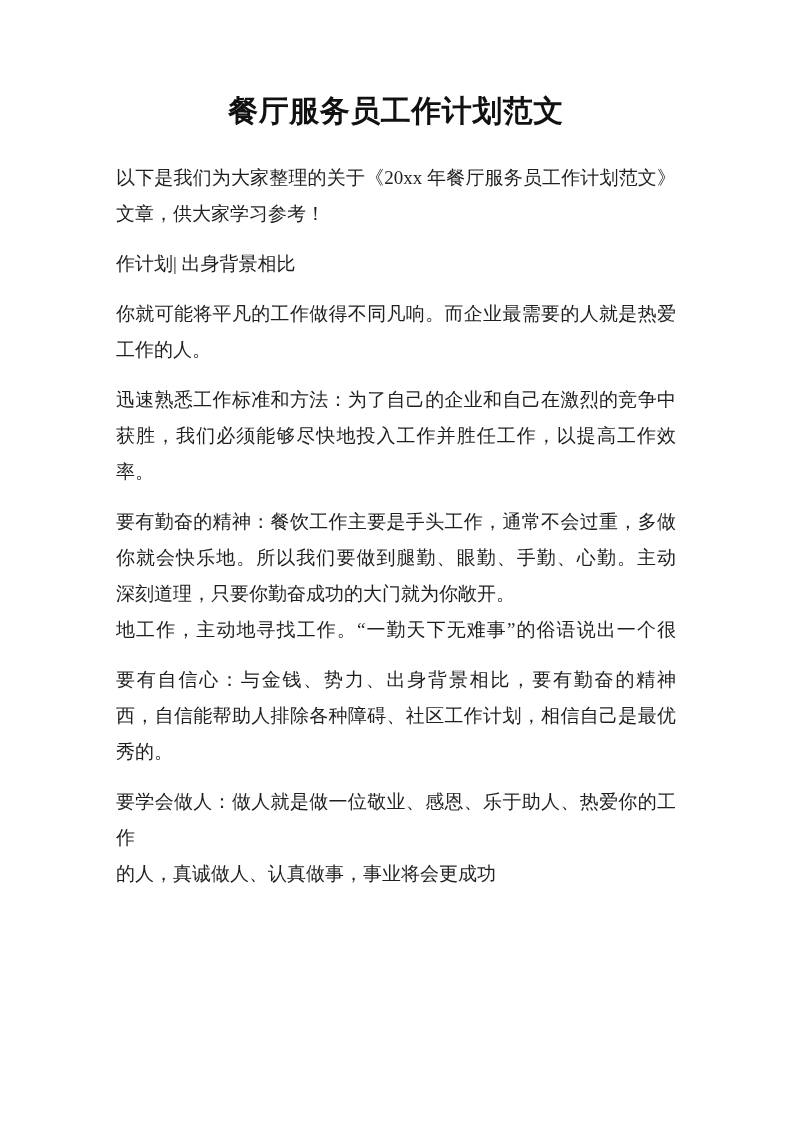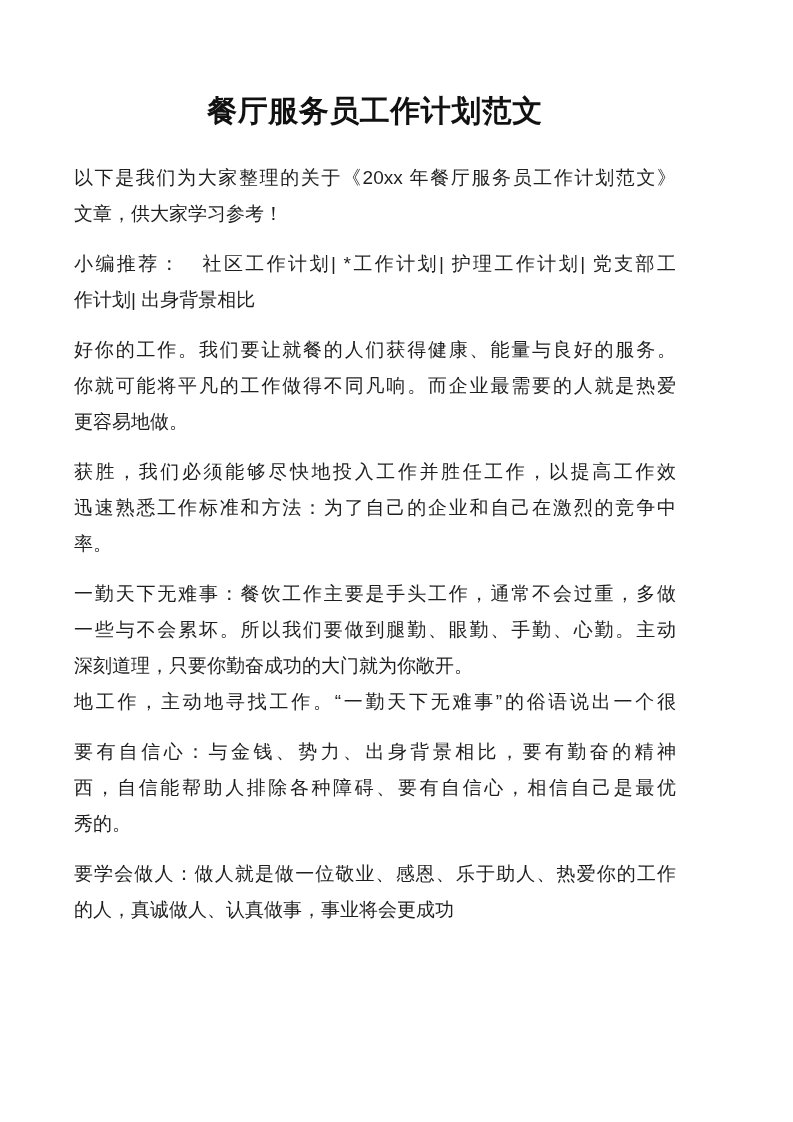--- a/index.html
+++ b/index.html
@@ -7,23 +7,23 @@
     padding: 0;
     background: #ffffff;
   }
   .page {
     position: relative;
     width: 793px;
     height: 1122px;
     margin: 0 auto;
     background: #ffffff;
     box-sizing: border-box;
-    padding: 88px 117px 0 74px;
+    padding: 88px 117px 0 116px;
     color: #1a1a1a;
-    font-family: Liberation Sans, sans-serif;
+    font-family: Liberation Serif, serif;
     overflow: hidden;
   }
   .doc-title {
     margin: 0 0 26px 0;
     font-size: 30px;
     line-height: 46px;
     font-weight: 700;
     text-align: center;
     color: #111111;
     letter-spacing: 0.5px;
@@ -48,46 +48,44 @@
 <div class="page">
 
   <h1 class="doc-title">餐厅服务员工作计划范文</h1>
 
   <p class="para">
     <span class="line" style="display:block">以下是我们为大家整理的关于《20xx 年餐厅服务员工作计划范文》</span>
     <span class="line last" style="display:block">文章，供大家学习参考！</span>
   </p>
 
   <p class="para">
-    <span class="line" style="display:block">小编推荐：　社区工作计划| *工作计划| 护理工作计划| 党支部工</span>
     <span class="line last" style="display:block">作计划| 出身背景相比</span>
   </p>
 
   <p class="para">
-    <span class="line" style="display:block">好你的工作。我们要让就餐的人们获得健康、能量与良好的服务。</span>
     <span class="line" style="display:block">你就可能将平凡的工作做得不同凡响。而企业最需要的人就是热爱</span>
-    <span class="line last" style="display:block">更容易地做。</span>
+    <span class="line last" style="display:block">工作的人。</span>
   </p>
 
   <p class="para">
+    <span class="line" style="display:block">迅速熟悉工作标准和方法：为了自己的企业和自己在激烈的竞争中</span>
     <span class="line" style="display:block">获胜，我们必须能够尽快地投入工作并胜任工作，以提高工作效</span>
-    <span class="line" style="display:block">迅速熟悉工作标准和方法：为了自己的企业和自己在激烈的竞争中</span>
     <span class="line last" style="display:block">率。</span>
   </p>
 
   <p class="para">
-    <span class="line" style="display:block">一勤天下无难事：餐饮工作主要是手头工作，通常不会过重，多做</span>
-    <span class="line" style="display:block">一些与不会累坏。所以我们要做到腿勤、眼勤、手勤、心勤。主动</span>
+    <span class="line" style="display:block">要有勤奋的精神：餐饮工作主要是手头工作，通常不会过重，多做</span>
+    <span class="line" style="display:block">你就会快乐地。所以我们要做到腿勤、眼勤、手勤、心勤。主动</span>
     <span class="line last" style="display:block">深刻道理，只要你勤奋成功的大门就为你敞开。</span>
     <span class="line" style="display:block">地工作，主动地寻找工作。“一勤天下无难事”的俗语说出一个很</span>
   </p>
 
   <p class="para">
     <span class="line" style="display:block">要有自信心：与金钱、势力、出身背景相比，要有勤奋的精神</span>
-    <span class="line" style="display:block">西，自信能帮助人排除各种障碍、要有自信心，相信自己是最优</span>
+    <span class="line" style="display:block">西，自信能帮助人排除各种障碍、社区工作计划，相信自己是最优</span>
     <span class="line last" style="display:block">秀的。</span>
   </p>
 
   <p class="para">
     <span class="line" style="display:block">要学会做人：做人就是做一位敬业、感恩、乐于助人、热爱你的工作</span>
     <span class="line last" style="display:block">的人，真诚做人、认真做事，事业将会更成功</span>
   </p>
 
 </div>
 

